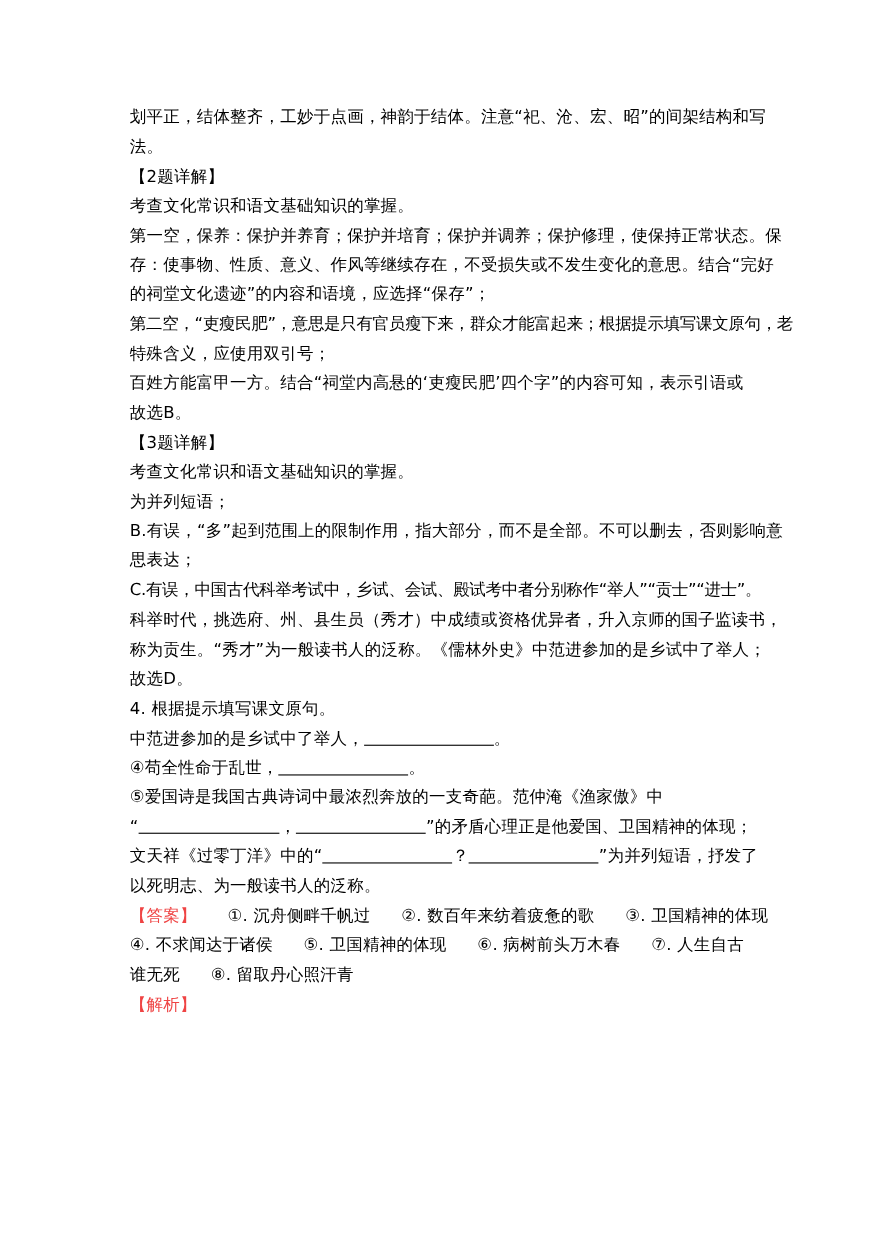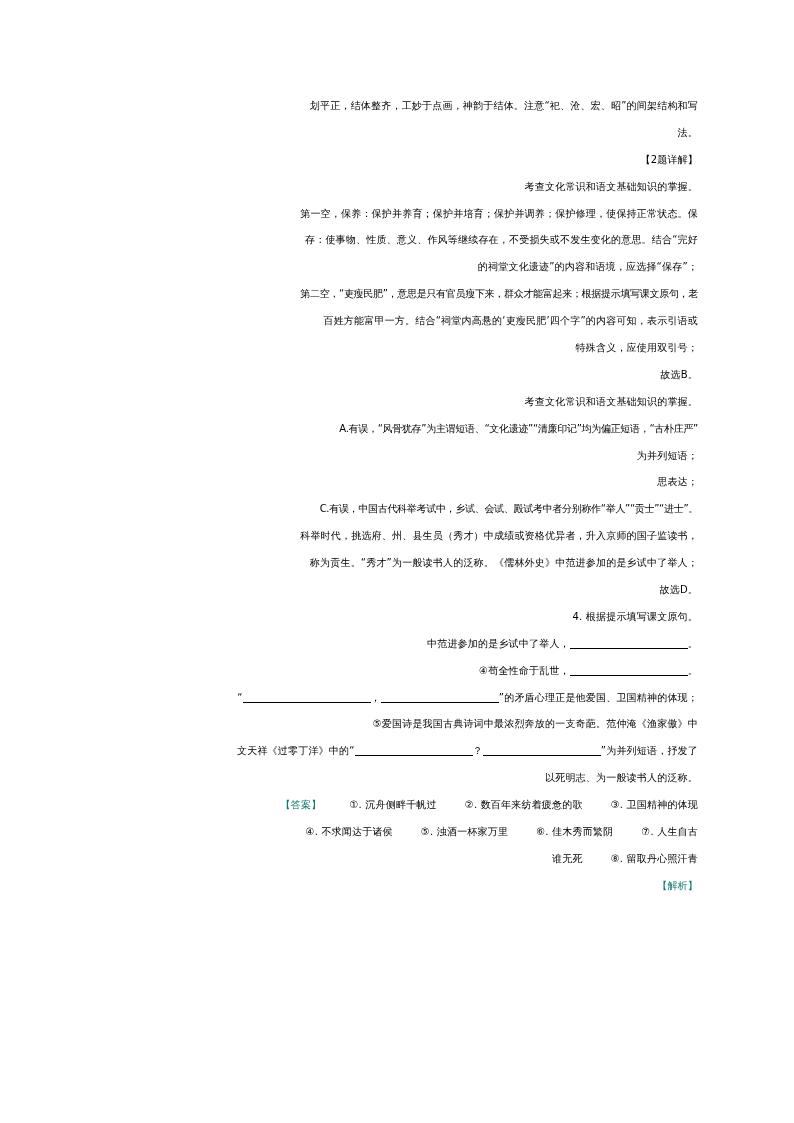--- a/index.html
+++ b/index.html
@@ -1,70 +1,71 @@
 <!DOCTYPE html>
 <html><head>
 <meta charset="utf-8">
 <style>
   html, body { margin:0; padding:0; background:#ffffff; }
   body { width:794px; height:1123px; position:relative; overflow:hidden;
          font-family: "DejaVu Sans", "Liberation Sans", sans-serif; color:#000; }
   .page { position:absolute; left:118px; top:93px; width:580px; }
-  .line { height:26.9px; line-height:26.9px; font-size:10px; white-space:nowrap; letter-spacing:0.2px;text-align:right; }
-  .blue { color:#0f766e; }
+  .line { height:26.9px; line-height:26.9px; font-size:15px; white-space:nowrap; letter-spacing:0.2px; }
+  .blue { color:#ef4444; }
   .blank { display:inline-block; border-bottom:1px solid #000; height:14px; vertical-align:-2px; }
   .b120 { width:118px; }
   .gap { display:inline-block; width:28px; }
 </style>
 </head>
 <body>
 
 <div class="page">
   <div class="line">划平正，结体整齐，工妙于点画，神韵于结体。注意“祀、沧、宏、昭”的间架结构和写</div>
   <div class="line">法。</div>
 
   <div class="line">【2题详解】</div>
   <div class="line">考查文化常识和语文基础知识的掌握。</div>
   <div class="line">第一空，保养：保护并养育；保护并培育；保护并调养；保护修理，使保持正常状态。保</div>
   <div class="line">存：使事物、性质、意义、作风等继续存在，不受损失或不发生变化的意思。结合“完好</div>
   <div class="line">的祠堂文化遗迹”的内容和语境，应选择“保存”；</div>
   <div class="line" style="letter-spacing:-0.3px">第二空，“吏瘦民肥”，意思是只有官员瘦下来，群众才能富起来；根据提示填写课文原句，老</div>
+  <div class="line">特殊含义，应使用双引号；</div>
   <div class="line">百姓方能富甲一方。结合“祠堂内高悬的‘吏瘦民肥’四个字”的内容可知，表示引语或</div>
-  <div class="line">特殊含义，应使用双引号；</div>
   <div class="line">故选B。</div>
 
+  <div class="line">【3题详解】</div>
   <div class="line">考查文化常识和语文基础知识的掌握。</div>
-  <div class="line" style="letter-spacing:-0.3px">A.有误，“风骨犹存”为主谓短语、“文化遗迹”“清廉印记”均为偏正短语，“古朴庄严”</div>
   <div class="line">为并列短语；</div>
+  <div class="line">B.有误，“多”起到范围上的限制作用，指大部分，而不是全部。不可以删去，否则影响意</div>
   <div class="line">思表达；</div>
   <div class="line" style="letter-spacing:-0.3px">C.有误，中国古代科举考试中，乡试、会试、殿试考中者分别称作“举人”“贡士”“进士”。</div>
   <div class="line">科举时代，挑选府、州、县生员（秀才）中成绩或资格优异者，升入京师的国子监读书，</div>
   <div class="line">称为贡生。“秀才”为一般读书人的泛称。《儒林外史》中范进参加的是乡试中了举人；</div>
   <div class="line">故选D。</div>
 
   <div class="line">4. 根据提示填写课文原句。</div>
 
   <div class="line">
     <span>中范进参加的是乡试中了举人，</span><span class="blank b120"></span><span>。</span>
   </div>
   <div class="line">
     <span>④苟全性命于乱世，</span><span class="blank b120"></span><span>。</span>
   </div>
+  <div class="line">⑤爱国诗是我国古典诗词中最浓烈奔放的一支奇葩。范仲淹《渔家傲》中</div>
   <div class="line">
     <span>“</span><span class="blank" style="width:128px"></span><span>，</span><span class="blank b120"></span><span>”的矛盾心理正是他爱国、卫国精神的体现；</span>
   </div>
-  <div class="line">⑤爱国诗是我国古典诗词中最浓烈奔放的一支奇葩。范仲淹《渔家傲》中</div>
   <div class="line">
     <span>文天祥《过零丁洋》中的“</span><span class="blank b120"></span><span>？</span><span class="blank b120"></span><span>”为并列短语，抒发了</span>
   </div>
   <div class="line">以死明志、为一般读书人的泛称。</div>
 
   <div class="line">
     <span class="blue">【答案】</span><span class="gap"></span><span>①. 沉舟侧畔千帆过</span><span class="gap"></span><span>②. 数百年来纺着疲惫的歌</span><span class="gap"></span><span>③. 卫国精神的体现</span>
   </div>
   <div class="line">
-    <span>④. 不求闻达于诸侯</span><span class="gap"></span><span>⑤. 浊酒一杯家万里</span><span class="gap"></span><span>⑥. 佳木秀而繁阴</span><span class="gap"></span><span>⑦. 人生自古</span>
+    <span>④. 不求闻达于诸侯</span><span class="gap"></span><span>⑤. 卫国精神的体现</span><span class="gap"></span><span>⑥. 病树前头万木春</span><span class="gap"></span><span>⑦. 人生自古</span>
   </div>
   <div class="line">
     <span>谁无死</span><span class="gap"></span><span>⑧. 留取丹心照汗青</span>
   </div>
   <div class="line blue">【解析】</div>
 </div>
 
 </body></html>

